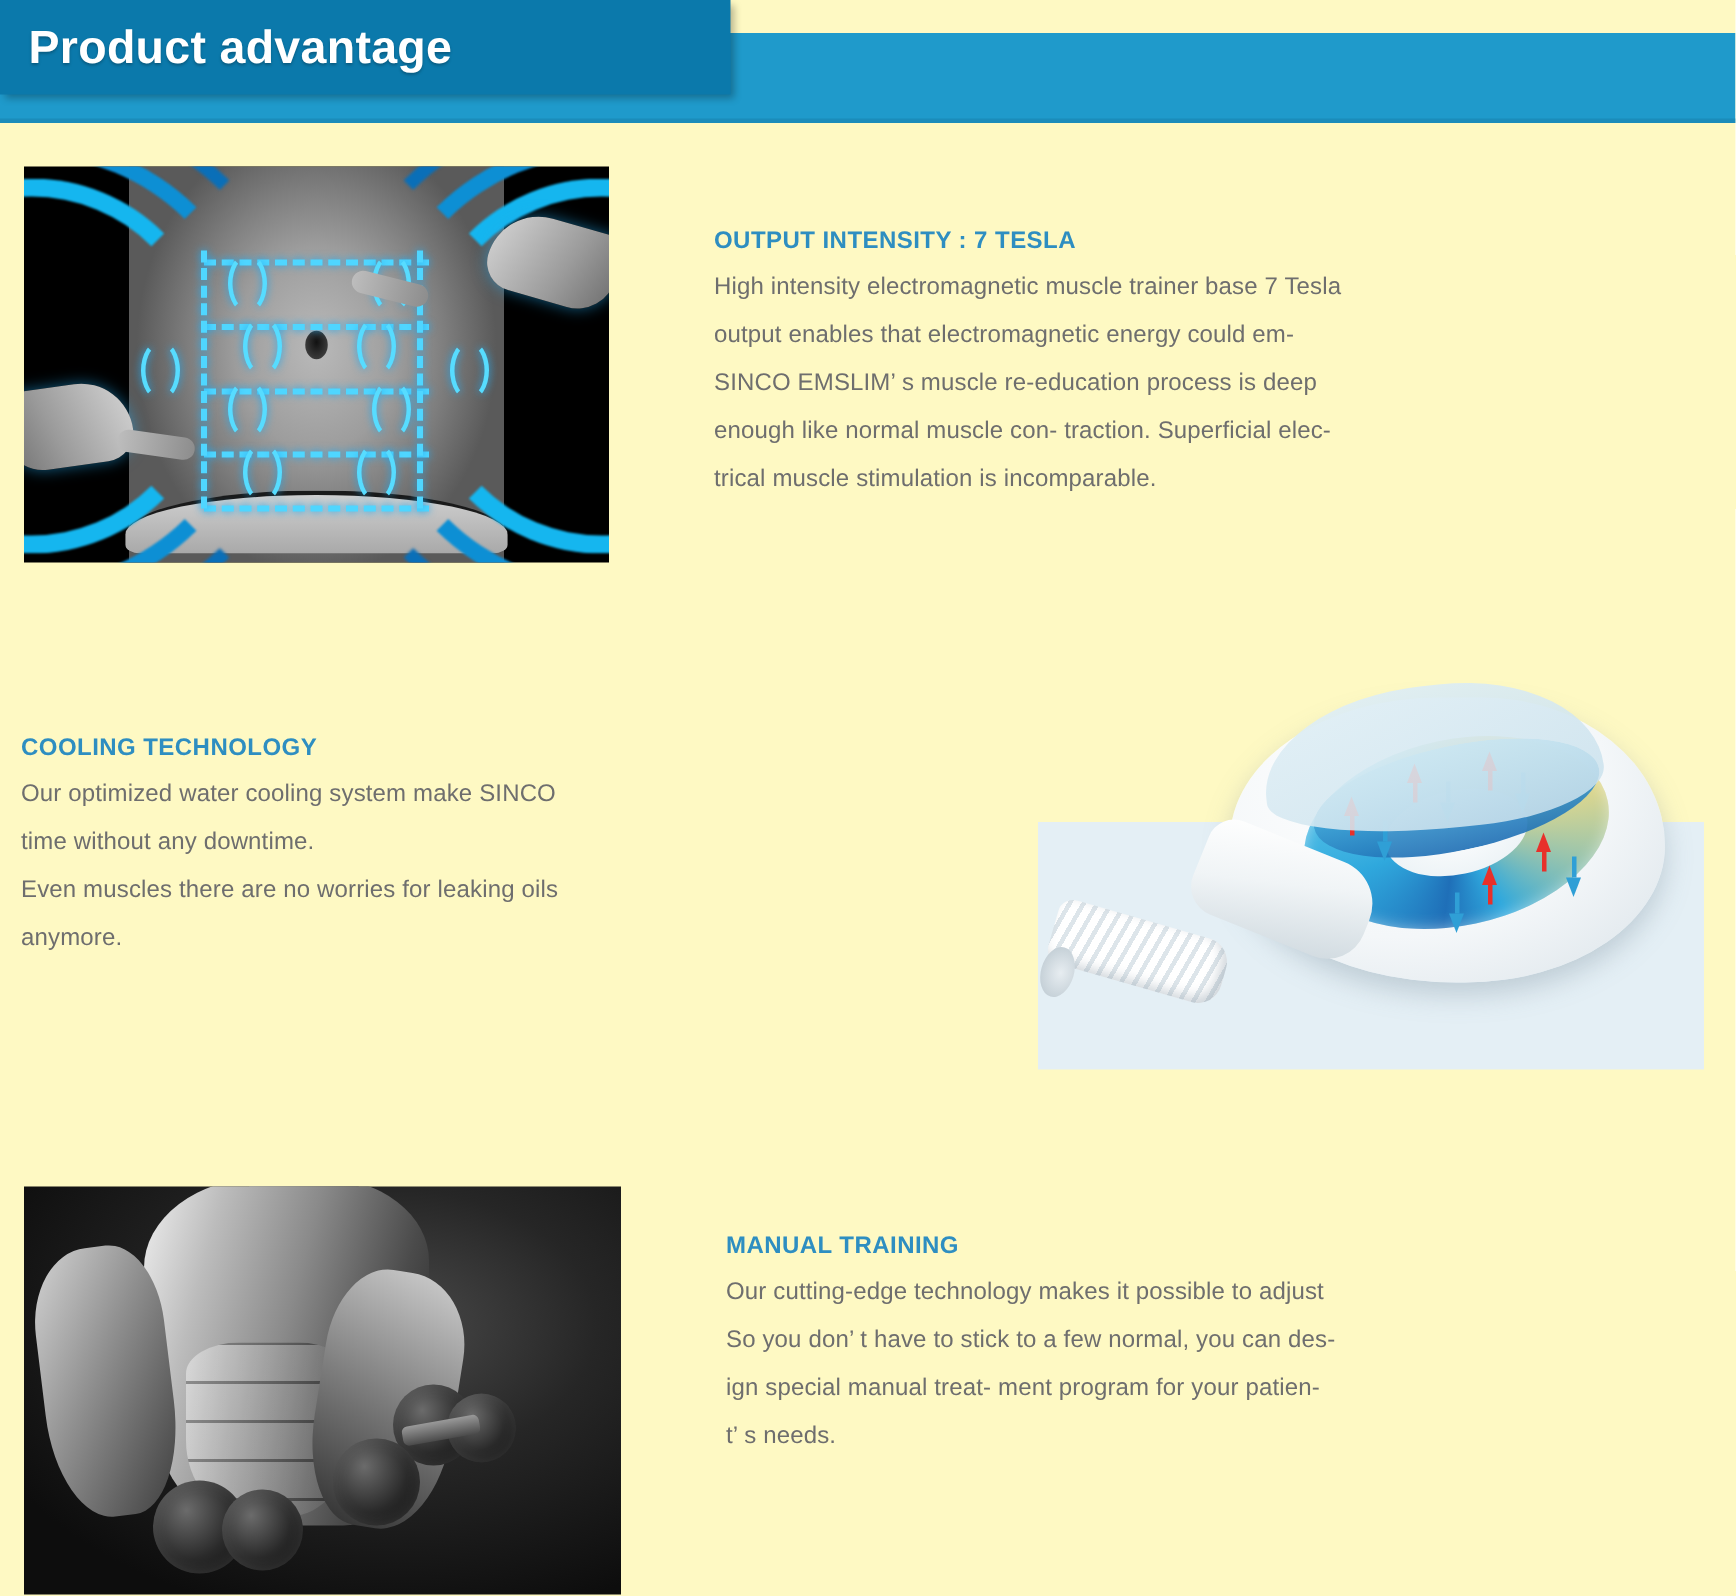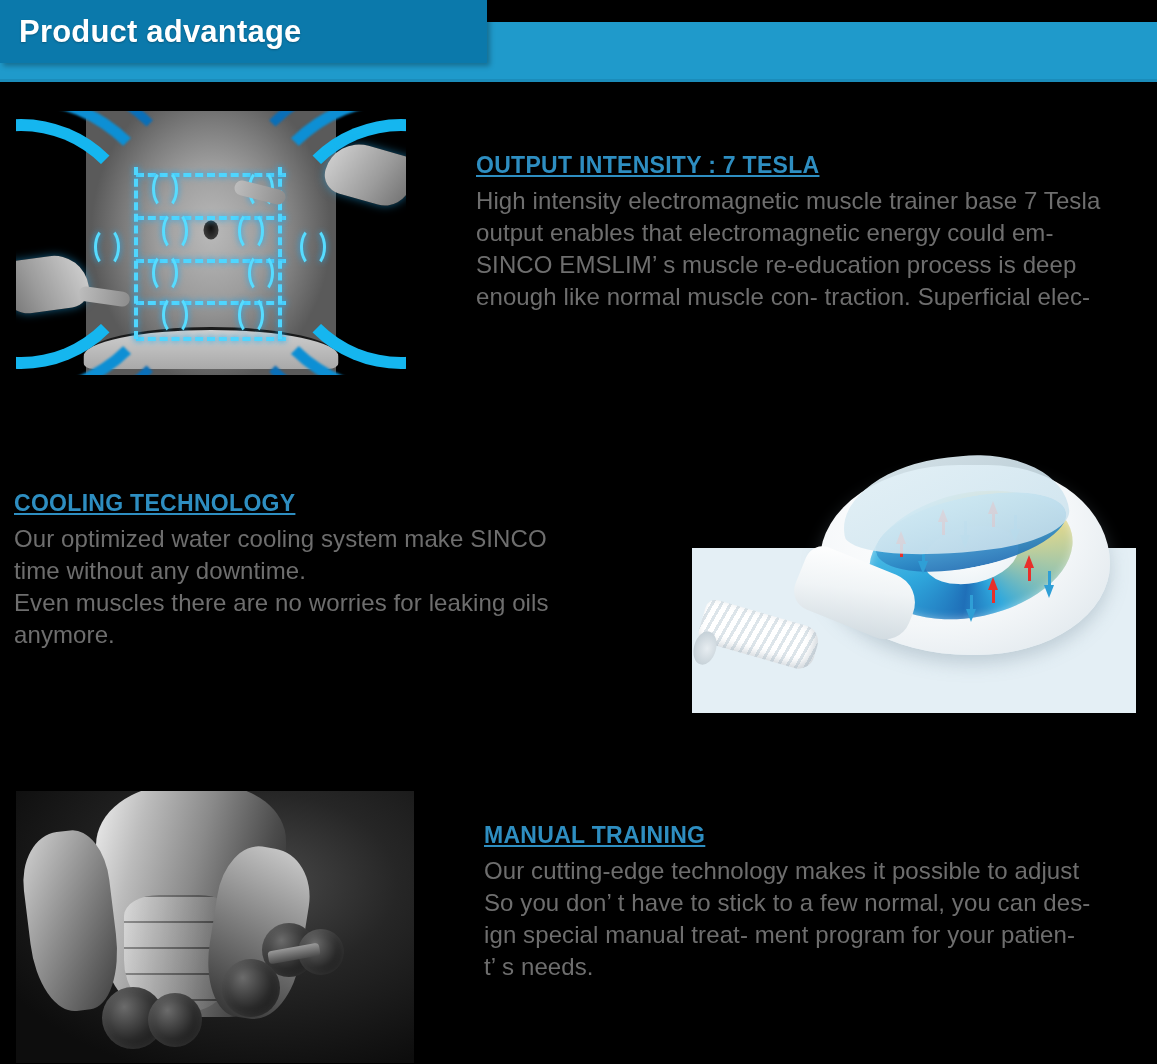--- a/index.html
+++ b/index.html
@@ -10,21 +10,21 @@
     height: 1064px;
     background: #ffffff;
     font-family: "Liberation Sans", sans-serif;
     overflow: hidden;
   }
 
   .page {
     position: relative;
     width: 1157px;
     height: 1064px;
-    background: #000000;
+    background: #fef9c3;
   }
 
   
   .header-band {
     position: absolute;
     left: 0;
     top: 22px;
     width: 1157px;
     height: 60px;
     background: #1f9acb;
@@ -51,31 +51,30 @@
     padding-left: 19px;
     text-shadow: 0 1px 2px rgba(0,0,0,0.25);
     white-space: nowrap;
   }
 
   
   .section { position: absolute; }
 
   .sec-heading {
     color: #2e8ec1;
-    font-size: 23px;
+    font-size: 16px;
     font-weight: bold;
     letter-spacing: 0.3px;
     white-space: nowrap;
     margin-bottom: 6px;
-    text-decoration: underline;
   }
 
   .sec-body {
     color: #6e6e6e;
-    font-size: 24px;
+    font-size: 16px;
     line-height: 32px;
     letter-spacing: 0.1px;
   }
   .sec-body .ln { display: block; white-space: nowrap; }
 
   
   #section-output { left: 476px; top: 152px; width: 672px; }
   
   #section-cooling { left: 14px; top: 490px; width: 620px; }
   
@@ -340,20 +339,21 @@
     <div class="finger" style="left:62px; top:178px; transform:rotate(8deg)"></div>
   </div>
 
   <div class="section" id="section-output">
     <div class="sec-heading">OUTPUT INTENSITY : 7 TESLA</div>
     <div class="sec-body">
       <span class="ln">High intensity electromagnetic muscle trainer base 7 Tesla</span>
       <span class="ln">output enables that electromagnetic energy could em-</span>
       <span class="ln">SINCO EMSLIM’ s muscle re-education process is deep</span>
       <span class="ln">enough like normal muscle con- traction. Superficial elec-</span>
+      <span class="ln">trical muscle stimulation is incomparable.</span>
     </div>
   </div>
 
   <div class="section" id="section-cooling">
     <div class="sec-heading">COOLING TECHNOLOGY</div>
     <div class="sec-body">
       <span class="ln">Our optimized water cooling system make SINCO</span>
       <span class="ln">time without any downtime.</span>
       <span class="ln">Even muscles there are no worries for leaking oils</span>
       <span class="ln">anymore.</span>

